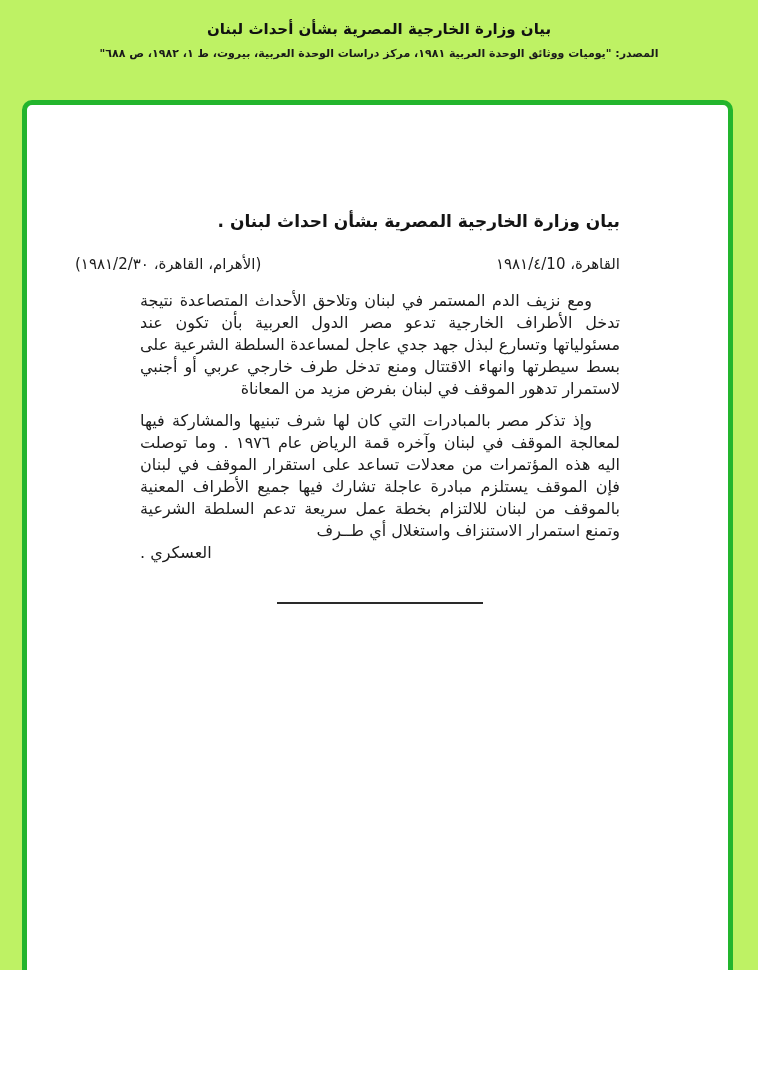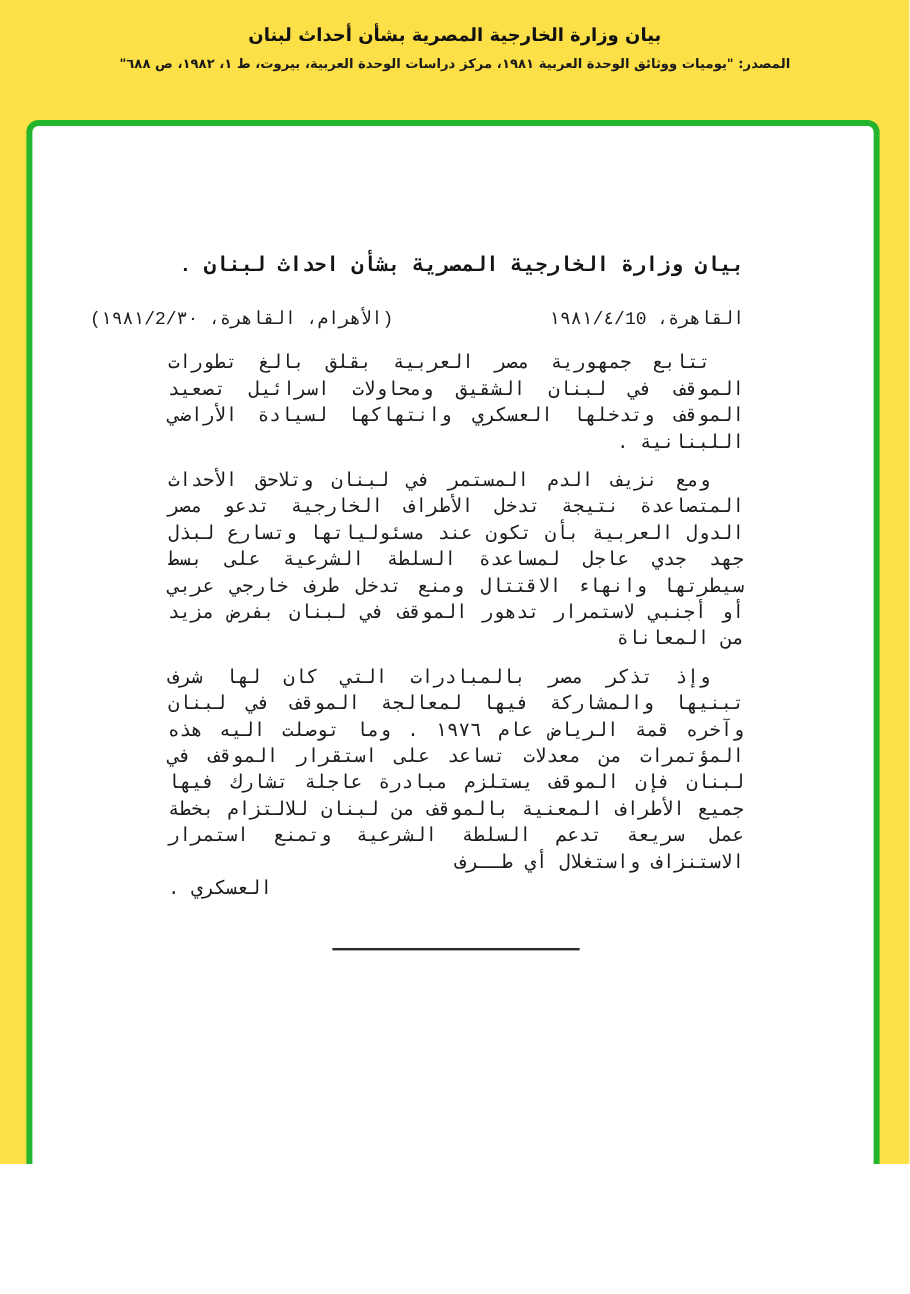--- a/index.html
+++ b/index.html
@@ -6,21 +6,21 @@
     margin: 0;
     padding: 0;
     background: #ffffff;
     font-family: "DejaVu Sans", sans-serif;
     color: #111111;
   }
   .page {
     position: relative;
     width: 758px;
     height: 970px;
-    background: #fde047;
+    background: #bef264;
     overflow: hidden;
   }
   
   .page-header {
     text-align: center;
     padding-top: 20px;
     direction: rtl;
   }
   .page-header .hdr-title {
     font-size: 15px;
@@ -98,35 +98,32 @@
 </head>
 <body>
 
 <div class="page">
 
   <div class="page-header">
     <div class="hdr-title">بيان وزارة الخارجية المصرية بشأن أحداث لبنان</div>
     <div class="hdr-source">المصدر:  "يوميات ووثائق الوحدة العربية ١٩٨١، مركز دراسات الوحدة العربية، بيروت، ط ١، ١٩٨٢، ص ٦٨٨"</div>
   </div>
 
-  <div class="doc-frame" style="border-color: rgb(35, 181, 45); font-family: Liberation Mono, monospace;">
+  <div class="doc-frame" style="border-color: rgb(35, 181, 45);">
     <div class="doc-inner">
 
       <div class="doc-title">بيان وزارة الخارجية المصرية بشأن احداث لبنان .</div>
 
       <div class="dateline">
         <span>القاهرة، ١٩٨١/٤/10</span>
         <span>(الأهرام، القاهرة، ١٩٨١/2/٣٠)</span>
       </div>
 
       <div class="doc-body">
 
-        <p>
-          <span>تتابع جمهورية مصر العربية بقلق بالغ تطورات الموقف في لبنان الشقيق ومحاولات اسرائيل تصعيد الموقف وتدخلها العسكري وانتهاكها لسيادة الأراضي اللبنانية .</span>
-        </p>
 
 
         <p>
           <span>ومع نزيف الدم المستمر في لبنان وتلاحق الأحداث المتصاعدة نتيجة تدخل الأطراف الخارجية تدعو مصر الدول العربية بأن تكون عند مسئولياتها وتسارع لبذل جهد جدي عاجل لمساعدة السلطة الشرعية على بسط سيطرتها وانهاء الاقتتال ومنع تدخل طرف خارجي عربي أو أجنبي لاستمرار تدهور الموقف في لبنان بفرض مزيد من المعاناة</span>
         </p>
 
         <p>
           <span>وإذ تذكر مصر بالمبادرات التي كان لها شرف تبنيها والمشاركة فيها لمعالجة الموقف في لبنان وآخره قمة الرياض عام ١٩٧٦ . وما توصلت اليه هذه المؤتمرات من معدلات تساعد على استقرار الموقف في لبنان فإن الموقف يستلزم مبادرة عاجلة تشارك فيها جميع الأطراف المعنية بالموقف من لبنان للالتزام بخطة عمل سريعة تدعم السلطة الشرعية وتمنع استمرار الاستنزاف واستغلال أي طــرف</span>
           <span class="last-left">العسكري .</span>
         </p>

